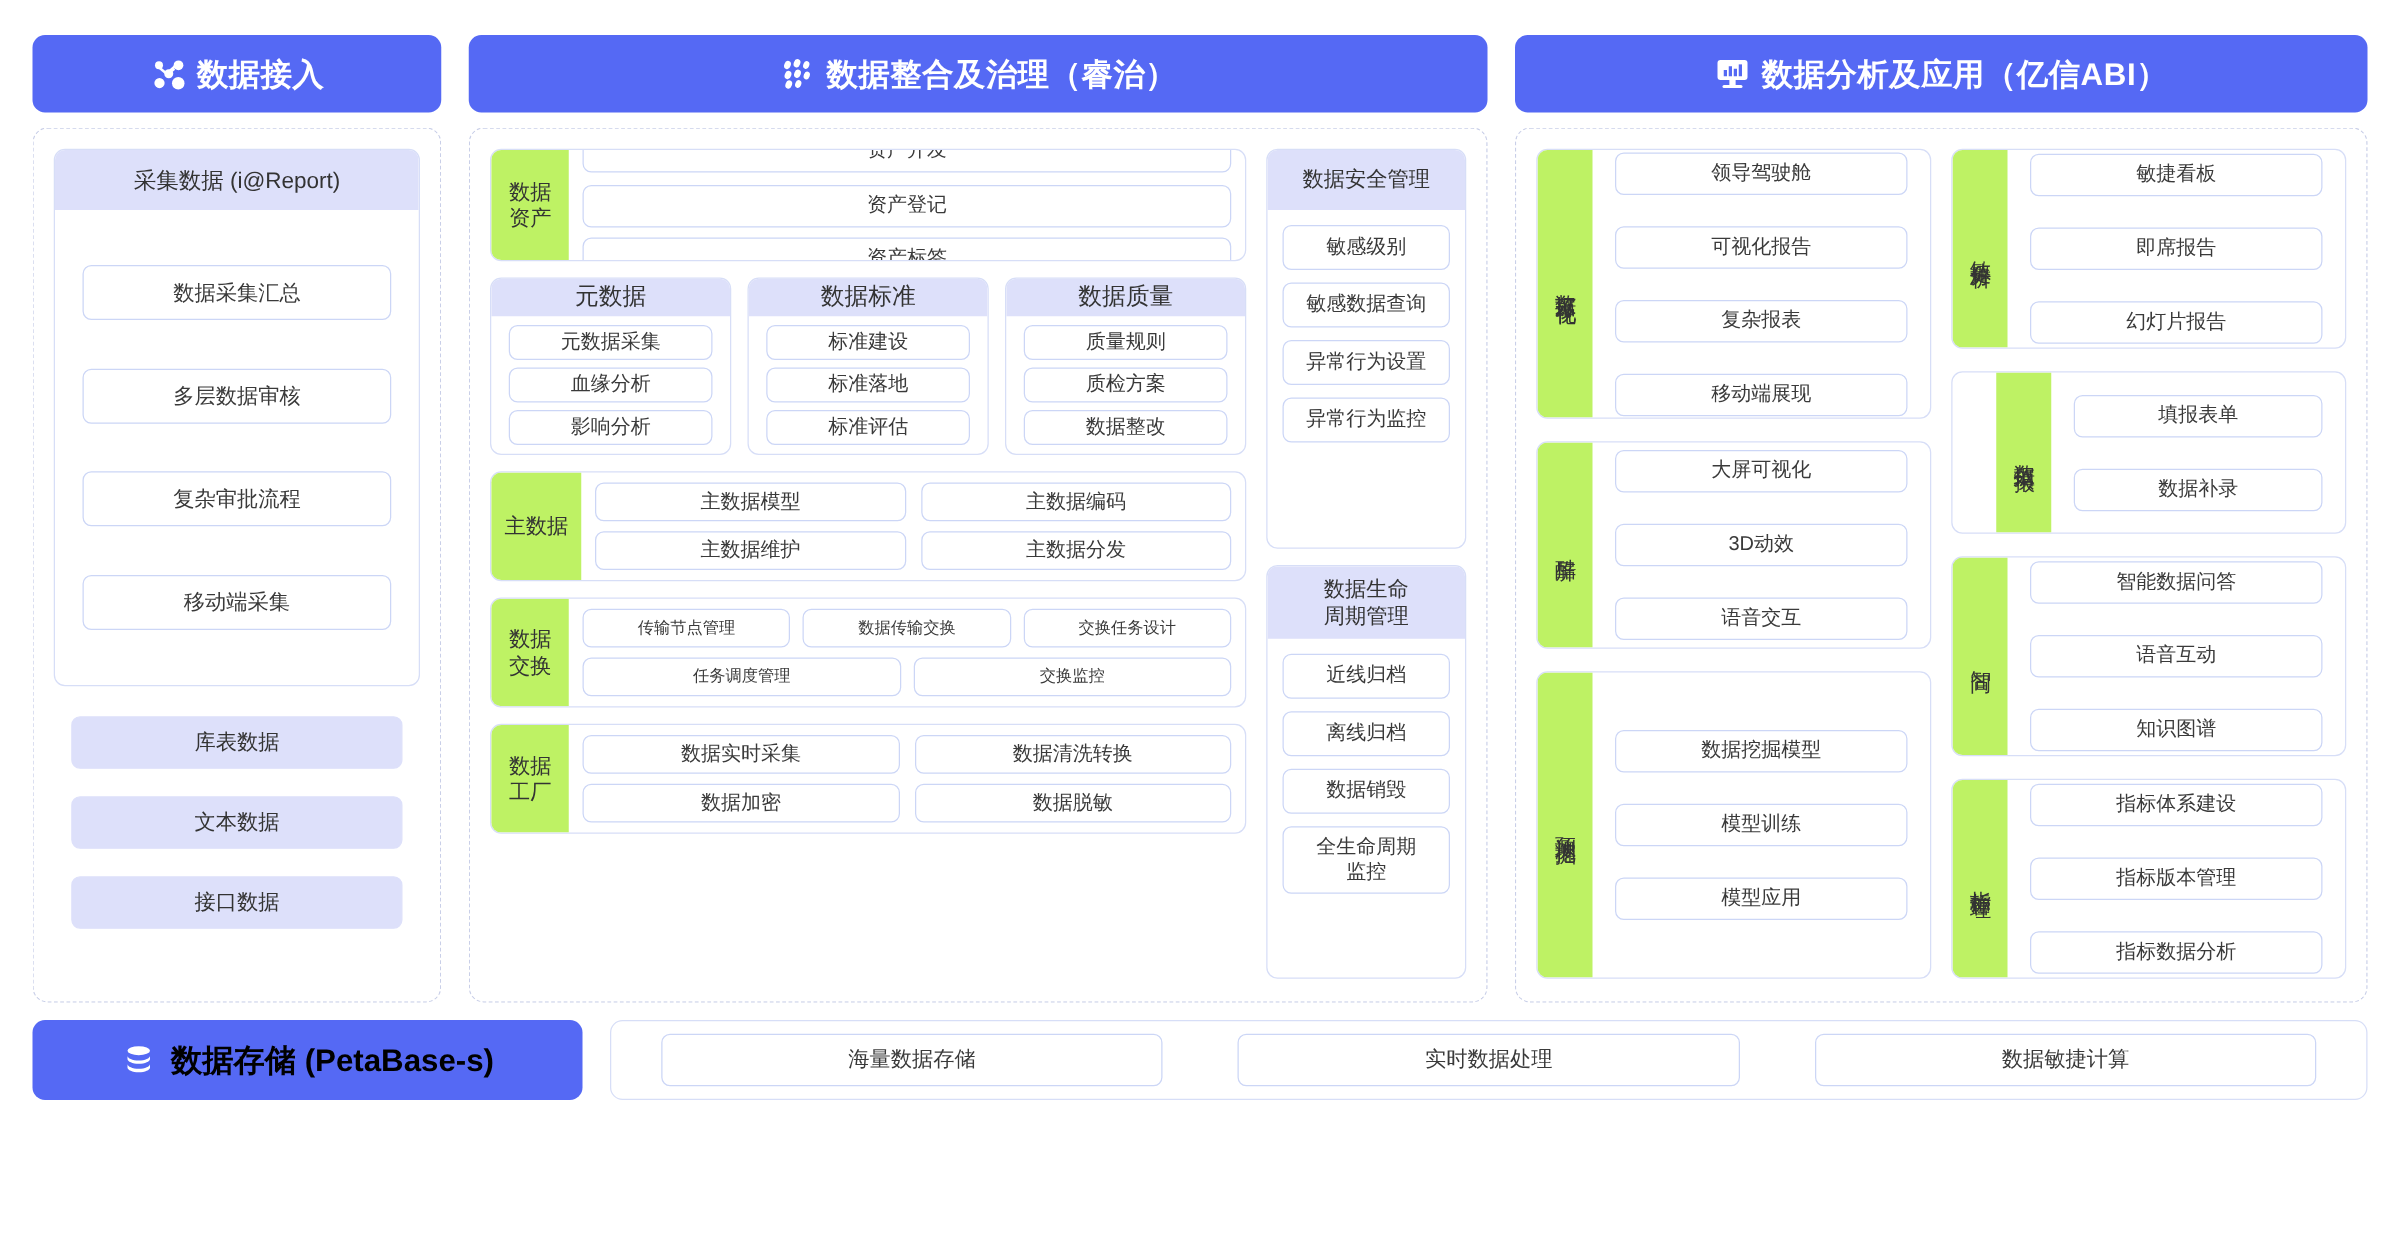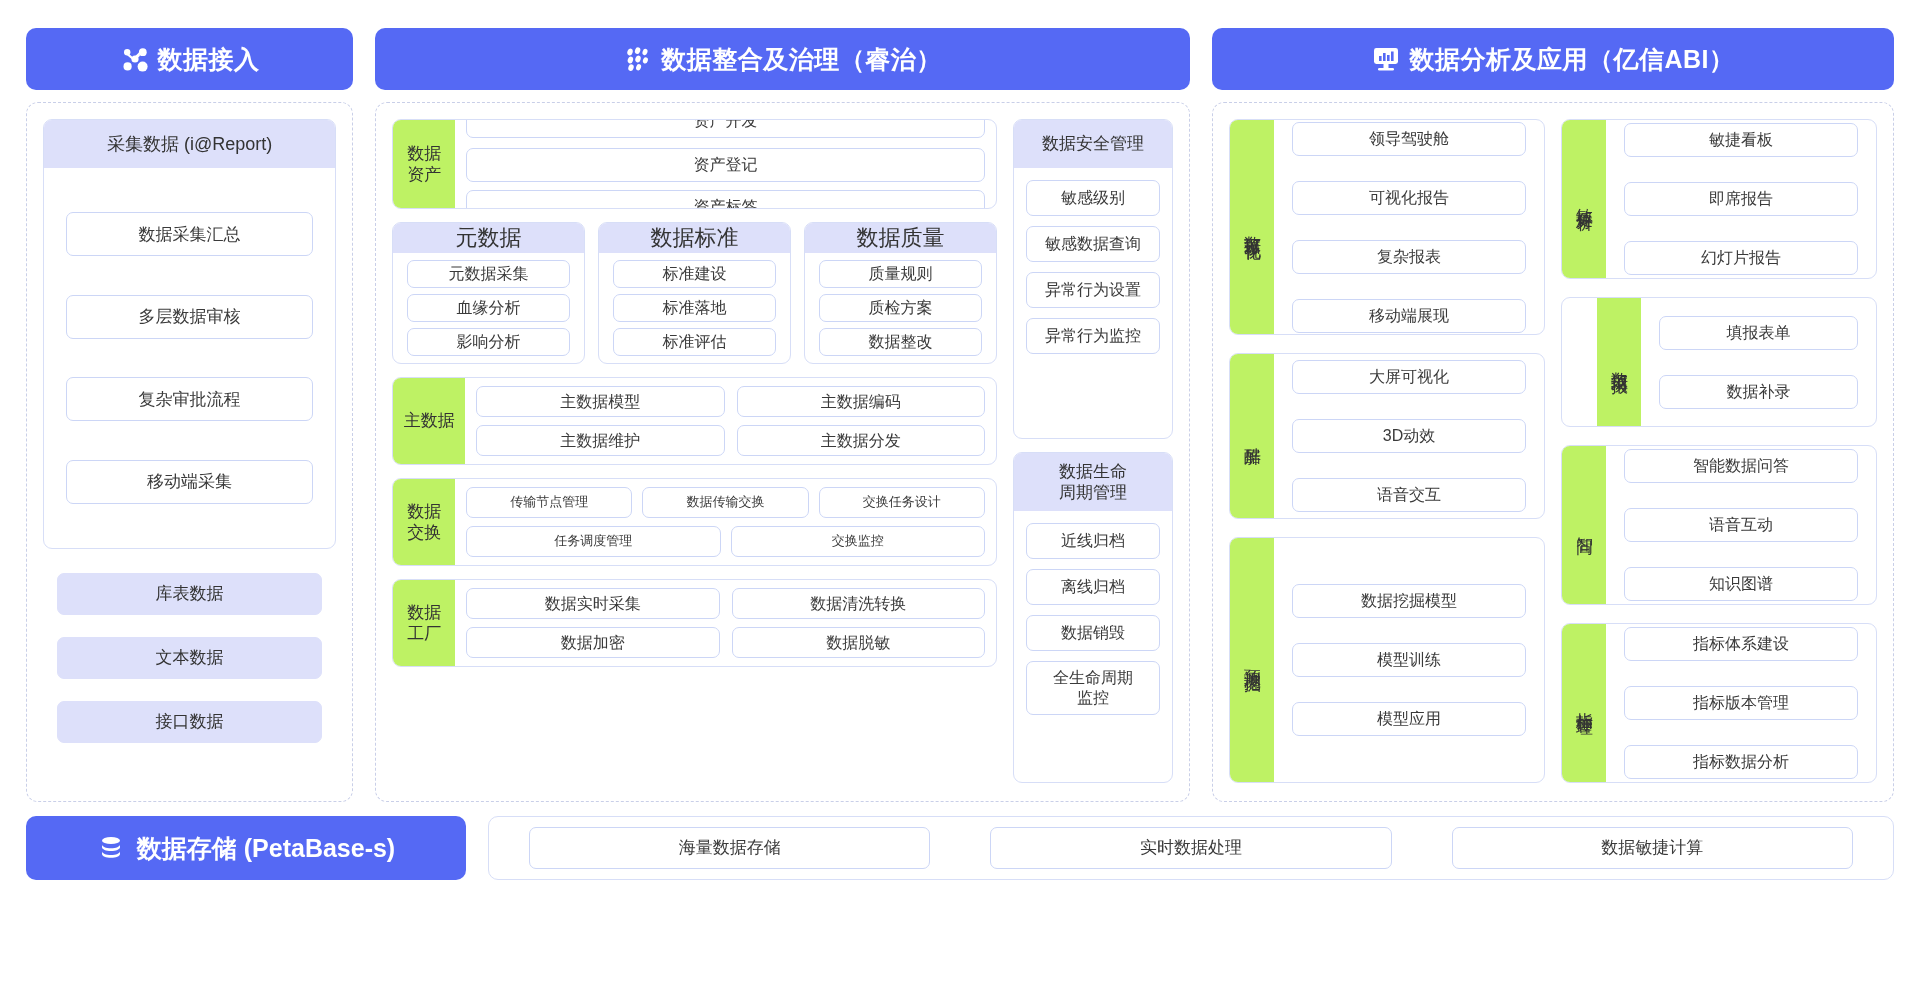--- a/index.html
+++ b/index.html
@@ -59,21 +59,21 @@
     flex:0 0 auto;line-height:1.25;box-sizing:border-box;
   }
   .vgroup > .vbody{flex:1;box-sizing:border-box;display:flex;flex-direction:column;justify-content:center;}
 
   
   .tgroup{
     border:1px solid #d7def7;border-radius:9px;background:#fff;overflow:hidden;
     display:flex;flex-direction:column;box-sizing:border-box;
   }
   .tgroup > .tlabel{
-    background:#dde0fa;color:#333;font-size:22px;text-align:center;
+    background:#dde0fa;color:#333;font-size:19px;text-align:center;
     display:flex;align-items:center;justify-content:center;line-height:1.25;
     box-sizing:border-box;
   }
   .tgroup > .tbody{flex:1;box-sizing:border-box;display:flex;flex-direction:column;}
 
   
   .collect-card{height:430px;}
   .collect-card > .tlabel{height:48px;font-size:18px;}
   .collect-card > .tbody{padding:16px 22px;justify-content:space-evenly;gap:10px;}
   .collect-card .chip{height:44px;font-size:17px;}
@@ -136,21 +136,21 @@
   .rc-a2{height:166px;}
   .rc-a3{flex:1;}
   .rc-b1{height:160px;}
   .rc-b2{height:130px;padding-left:35px;}
   .rc-b3{height:160px;}
   .rc-b4{flex:1;}
 
   
   .bottom{display:flex;gap:22px;margin-top:14px;align-items:stretch;height:64px;}
   .storage-head{
-    width:440px;border-radius:10px;background:#5569f4;color:#ffffff;
+    width:440px;border-radius:10px;background:#5569f4;color:#000000;
     display:flex;align-items:center;justify-content:center;gap:12px;
     font-size:25px;font-weight:bold;
   }
   .storage-head .hicon{display:flex;align-items:center;justify-content:center;width:28px;height:28px;}
   .storage-body{
     flex:1;border:1.4px solid #d7def7;border-radius:10px;background:#fff;
     display:flex;align-items:center;gap:60px;padding:0 40px;box-sizing:border-box;
   }
   .storage-body .chip{flex:1;height:42px;font-size:17px;}
 </style>

